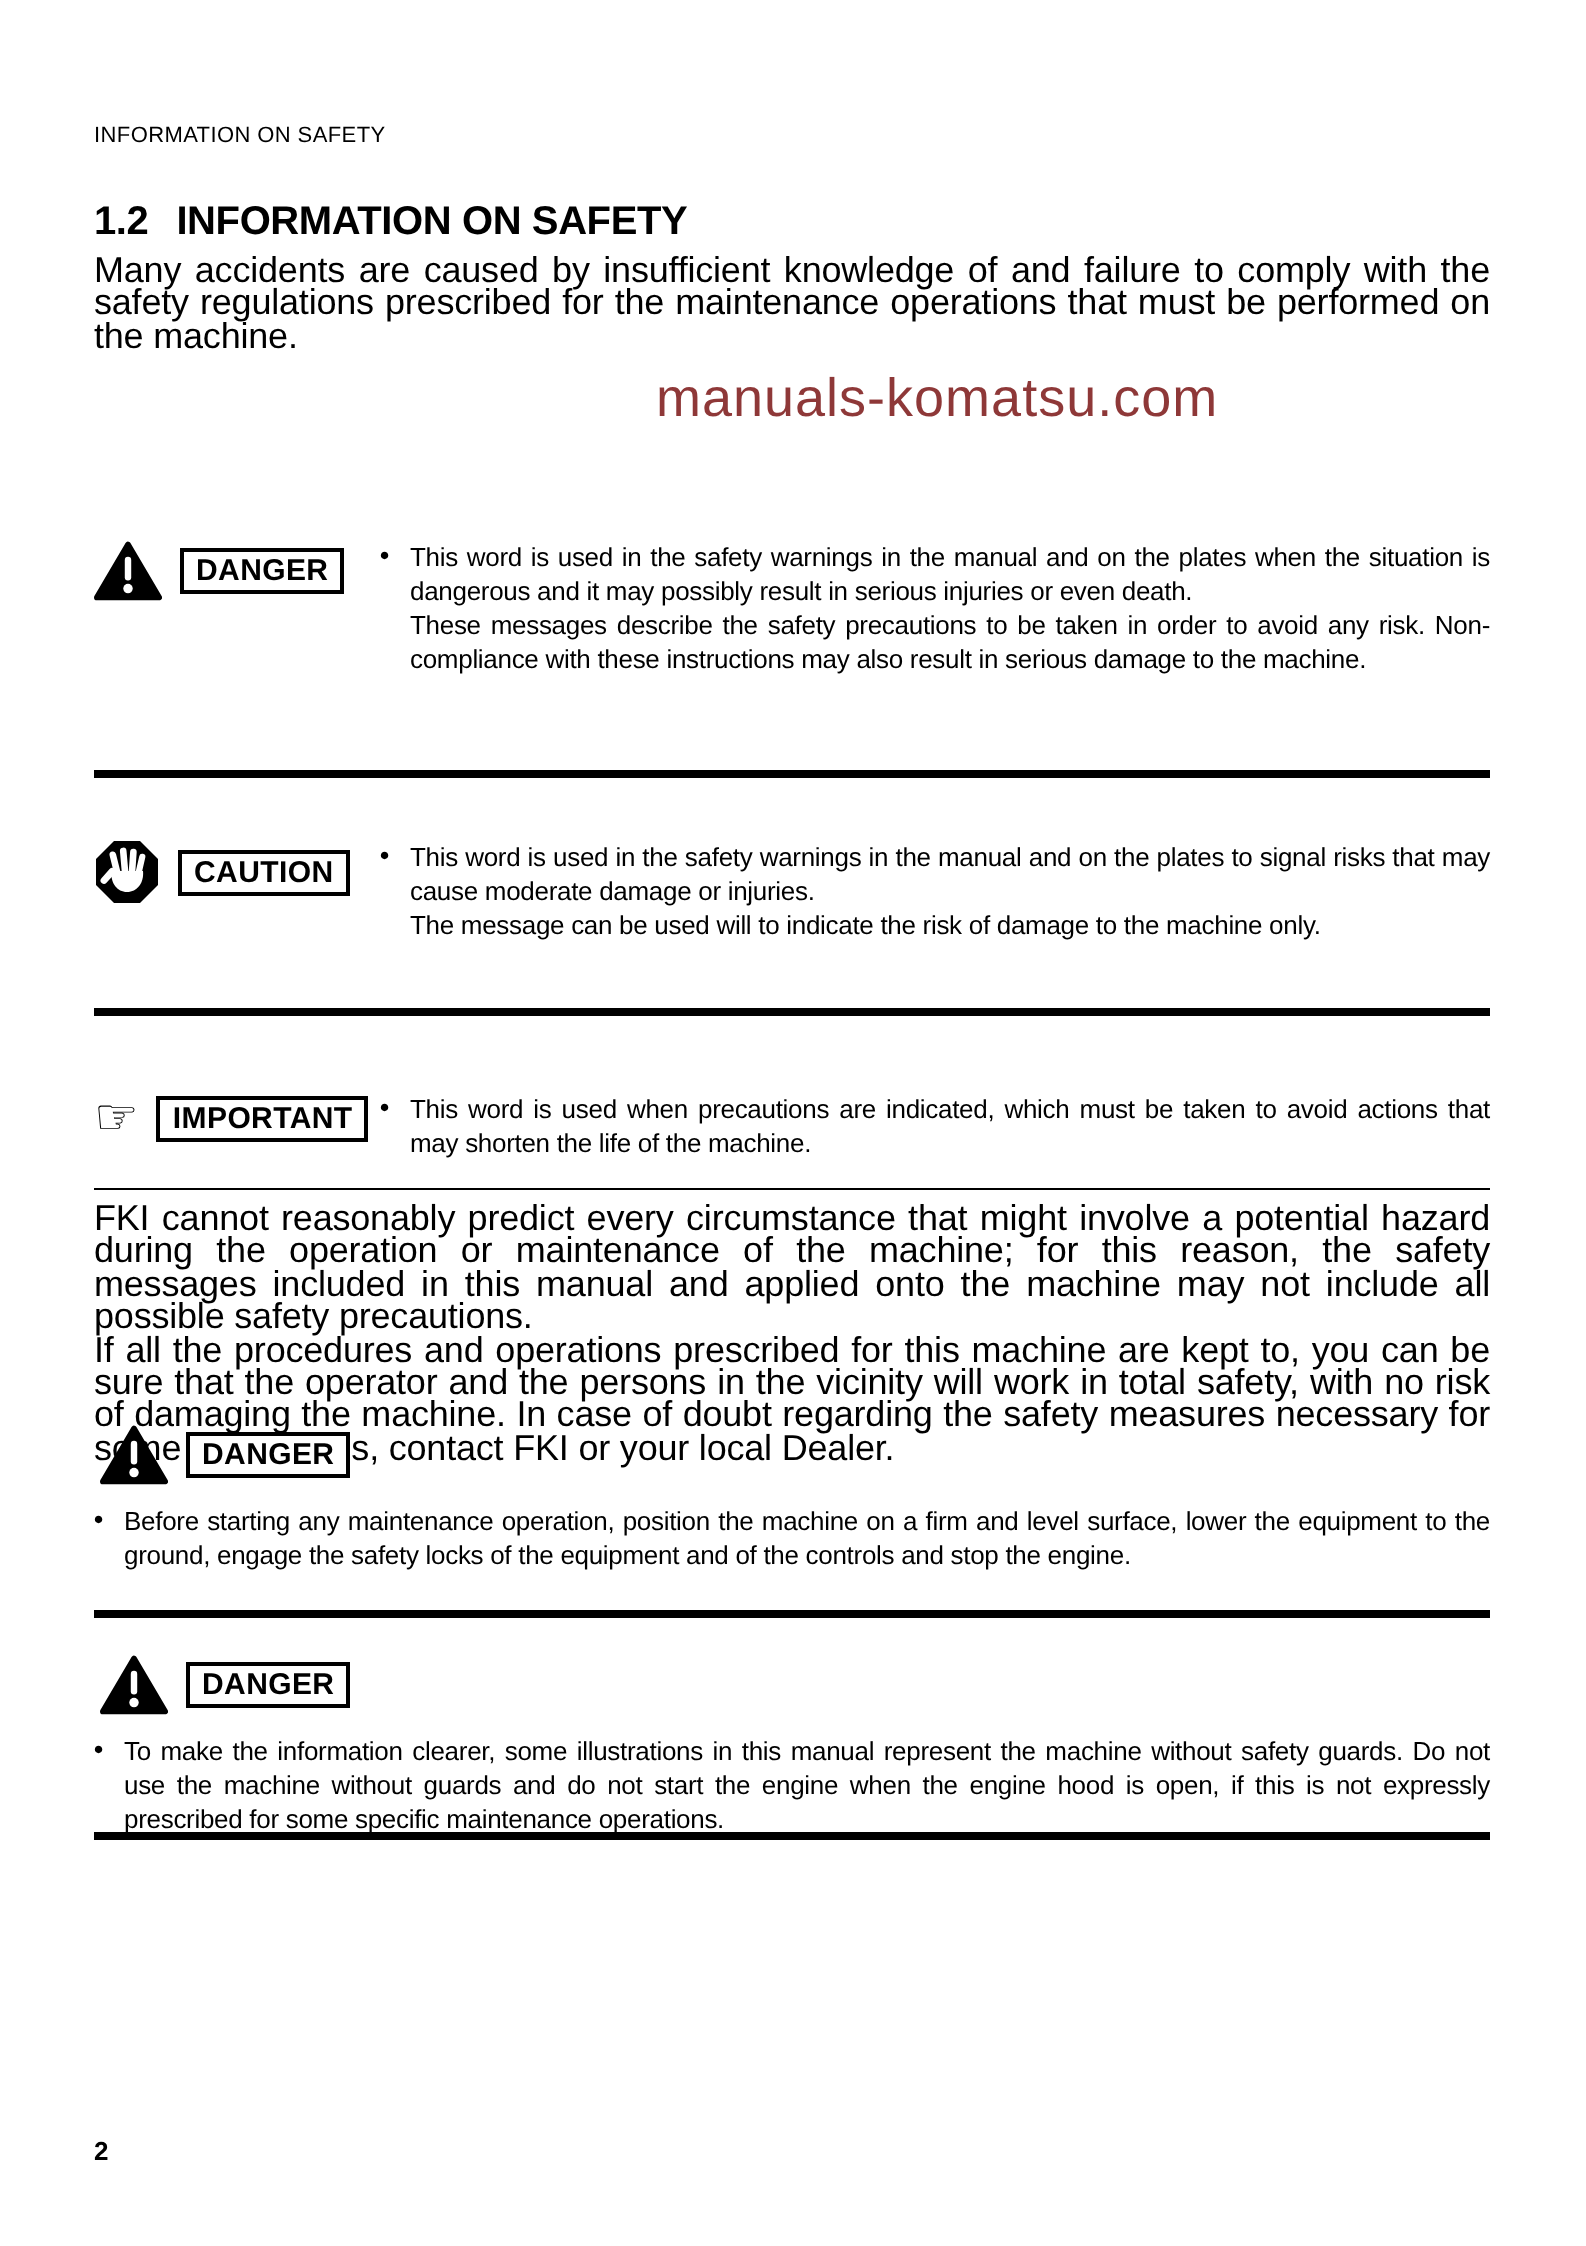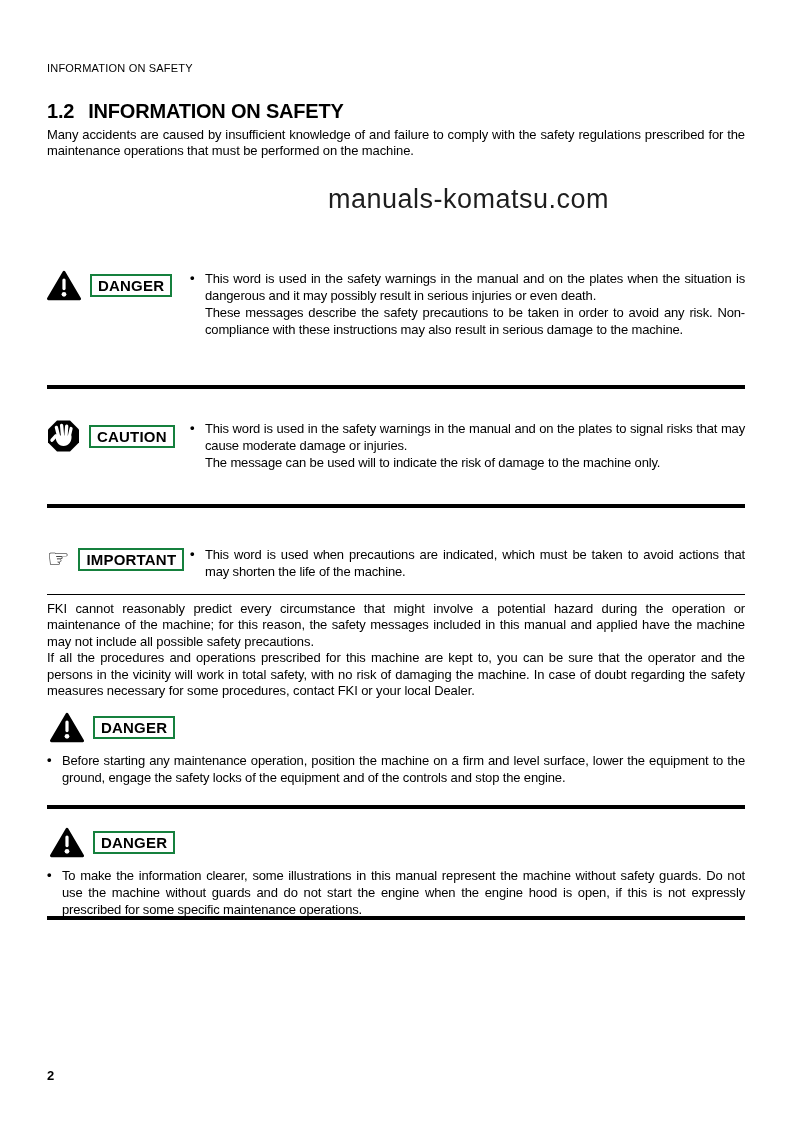--- a/index.html
+++ b/index.html
@@ -14,35 +14,35 @@
     overflow:hidden;
   }
   .content { position:absolute; left:47px; top:0; width:698px; height:100%; }
   .sec { position:absolute; left:0; width:698px; }
 
   .running-header { font-size:11px; letter-spacing:0.2px; }
   .page-title { font-size:20px; font-weight:700; letter-spacing:-0.2px; }
   .page-title .num { margin-right:14px; }
 
   .body-par {
-    font-size:13px; line-height:16.4px; letter-spacing:-0.1px;
+    font-size:18px; line-height:16.4px; letter-spacing:-0.1px;
     text-align:justify;
   }
 
   .watermark {
     position:absolute; left:328px; top:184px;
     font-size:27px; letter-spacing:0.5px;
     opacity:0.88; z-index:3; white-space:nowrap;
   }
 
   
   .warn-row { display:flex; align-items:flex-start; }
   .warn-side { flex:none; width:143px; display:flex; align-items:center; gap:9px; }
   .warn-label {
-    display:inline-block; border:2px solid #15803d; background:#fff;
+    display:inline-block; border:2px solid #000000; background:#fff;
     font-weight:700; font-size:15px; line-height:19px;
     padding:0 6px; letter-spacing:0.2px; white-space:nowrap;
   }
   .warn-text { flex:1; }
   .bold-par {
     font-weight:400; font-size:13px; line-height:17px;
     letter-spacing:-0.15px; text-align:justify;
   }
   .bullet-wrap { position:relative; padding-left:15px; }
   .bullet-dot { position:absolute; left:0; top:0; font-weight:700; font-size:13px; }
@@ -57,21 +57,21 @@
   .note-head { display:flex; align-items:center; gap:9px; margin-left:3px; }
   .note-text { margin-top:9px; }
 
   .page-number { font-size:13px; font-weight:700; }
 </style>
 </head>
 <body>
 
 <div class="page">
 
-  <div class="watermark" style="color: #000000;">manuals-komatsu.com</div>
+  <div class="watermark" style="color: #7f1d1d;">manuals-komatsu.com</div>
 
   <div class="content">
 
     <div class="sec running-header" style="top:62px;">INFORMATION ON SAFETY</div>
 
     <div class="sec page-title" style="top:100px;">
       <span class="num">1.2</span><span>INFORMATION ON SAFETY</span>
     </div>
 
     <div class="sec" style="top:127px;">
@@ -134,21 +134,21 @@
       <div class="warn-text">
         <div class="bullet-wrap">
           <span class="bullet-dot">•</span>
           <p class="bold-par">This word is used when precautions are indicated, which must be taken to avoid actions that may shorten the life of the machine.</p>
         </div>
       </div>
     </div>
     <div class="rule-thin" style="top:594px;"></div>
 
     <div class="sec" style="top:601px;">
-      <p class="body-par">FKI cannot reasonably predict every circumstance that might involve a potential hazard during the operation or maintenance of the machine; for this reason, the safety messages included in this manual and applied have the machine may not include all possible safety precautions.</p>
+      <p class="body-par">FKI cannot reasonably predict every circumstance that might involve a potential hazard during the operation or maintenance of the machine; for this reason, the safety messages included in this manual and applied onto the machine may not include all possible safety precautions.</p>
       <p class="body-par">If all the procedures and operations prescribed for this machine are kept to, you can be sure that the operator and the persons in the vicinity will work in total safety, with no risk of damaging the machine. In case of doubt regarding the safety measures necessary for some procedures, contact FKI or your local Dealer.</p>
     </div>
 
     <div class="sec" style="top:712px;">
       <div class="note-head">
         <span class="icon-box">
           <svg width="34" height="31" viewBox="0 0 36 32">
             <path d="M18 2 L34.5 30 L1.5 30 Z" fill="#000" stroke="#000" stroke-width="3" stroke-linejoin="round"></path>
             <rect x="16.3" y="8.5" width="3.4" height="12.5" rx="1.7" fill="#fff"></rect>
             <circle cx="18" cy="25.3" r="2.5" fill="#fff"></circle>

